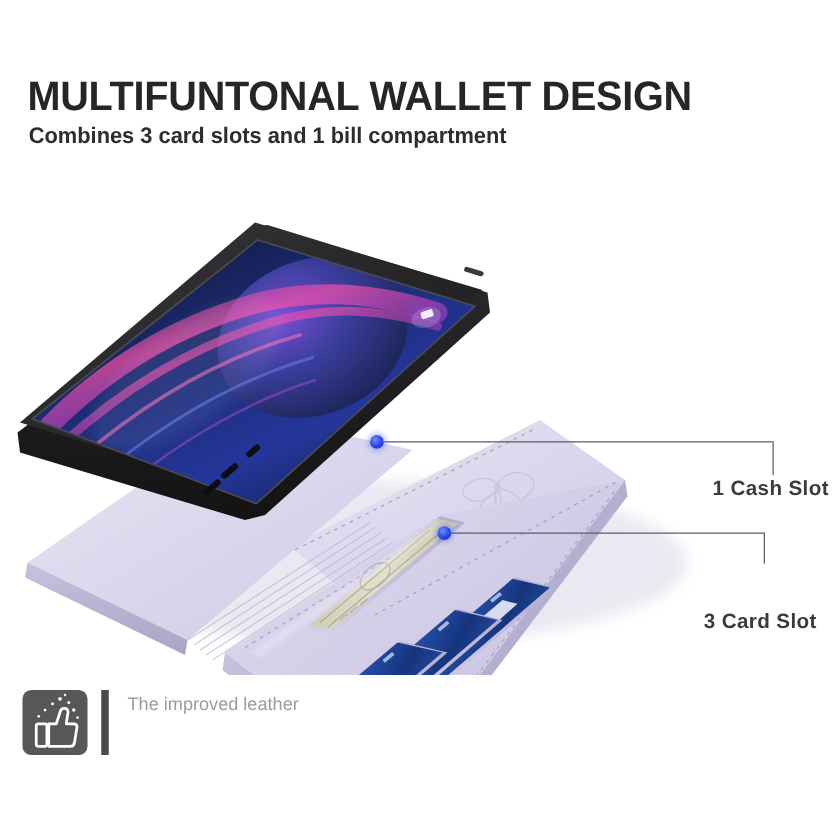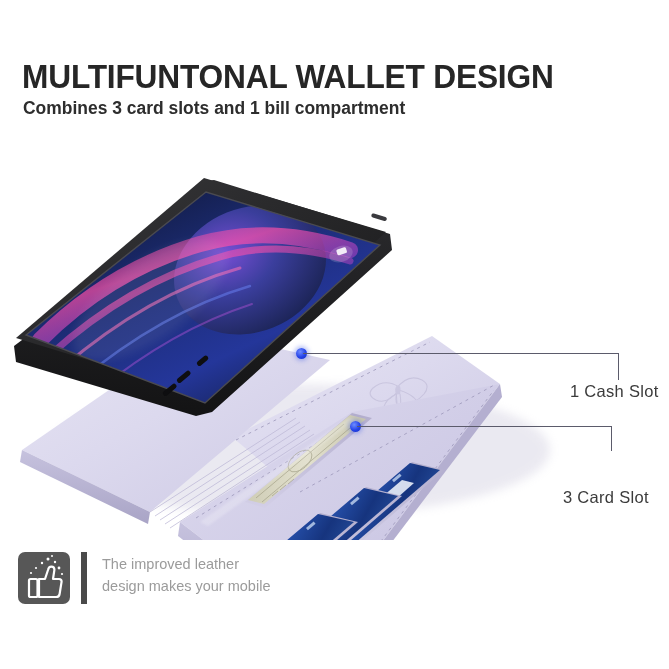--- a/index.html
+++ b/index.html
@@ -54,20 +54,21 @@
   #stage svg { display: block; }
 
   
   .callout-label {
     position: absolute;
     font-family: "Liberation Sans", sans-serif;
     font-size: 16.5px;
     color: #3b3b3b;
     letter-spacing: 0.3px;
     white-space: nowrap;
+    font-weight: bold;
   }
   #label-cash { left: 570px; top: 382px; }
   #label-card { left: 563px; top: 452px; margin-top: 36px; }
 
   .lead-h {
     position: absolute;
     height: 1px;
     background: #5b5b6b;
   }
   .lead-v {
@@ -373,17 +374,16 @@
           <circle cx="18" cy="16" r="1.1"></circle>
           <circle cx="13" cy="21" r="1.1"></circle>
           <circle cx="44" cy="22" r="1.1"></circle>
           <circle cx="34" cy="4" r="1"></circle>
         </g>
       </svg>
     </div>
     <div id="footer-divider"></div>
     <div id="footer-text">
       <div>The improved leather</div>
-      <div>design makes your mobile</div>
     </div>
   </div>
 
 </div>
 
 </body></html>

